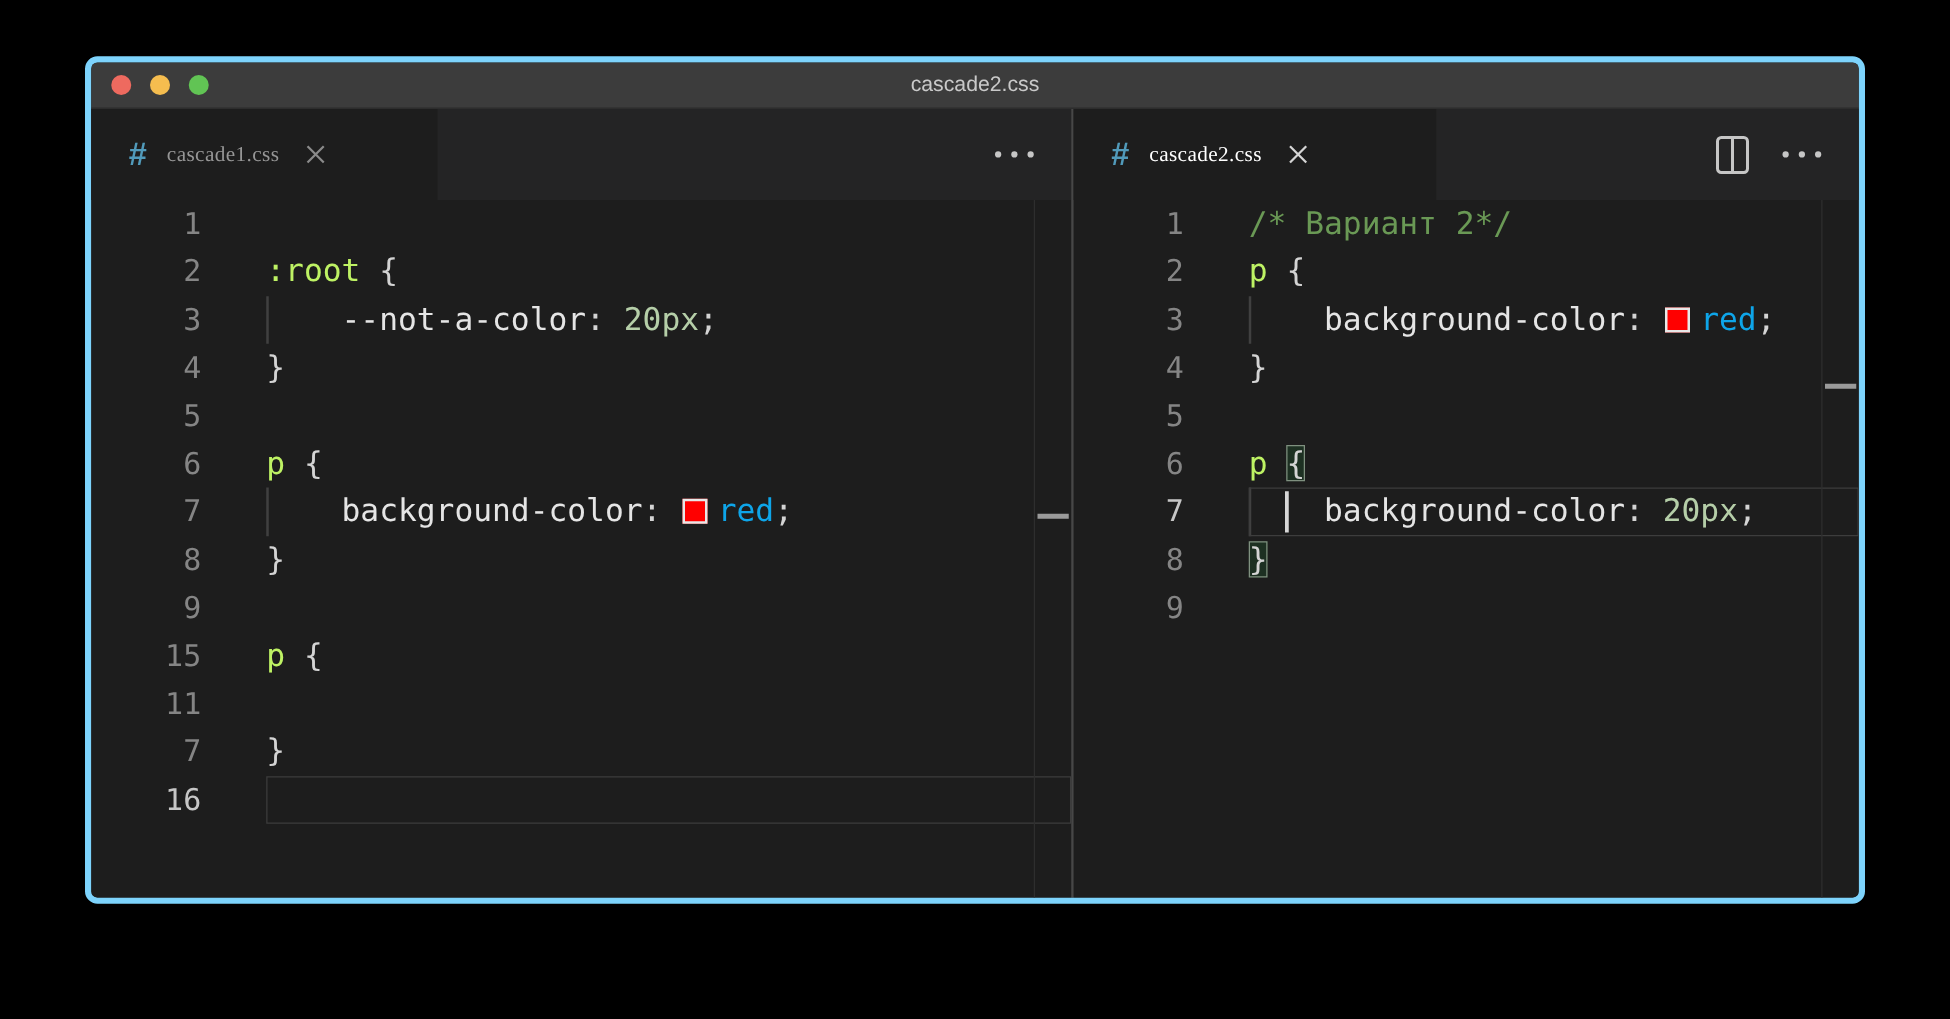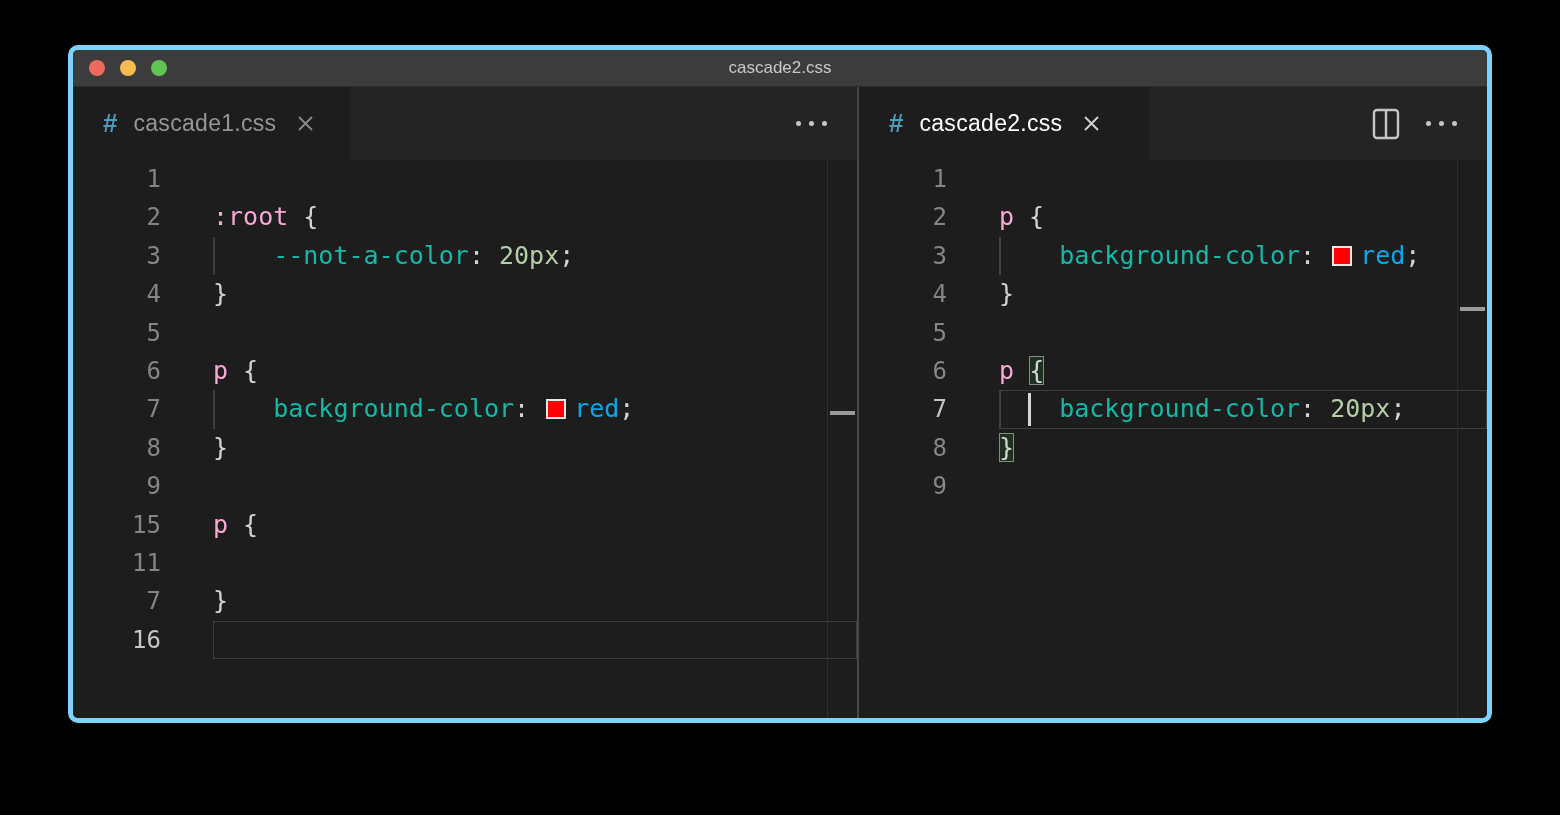--- a/index.html
+++ b/index.html
@@ -23,21 +23,21 @@
   .group { display:flex; flex-direction:column; background:#1d1d1d; }
   .group.left  { width:784px; }
   .group.right { flex:1; }
   .sash { width:2px; background:#474747; }
 
   .tabbar { height:73px; background:#242425; display:flex; align-items:stretch; }
   .tab { display:flex; align-items:center; background:#1d1d1d; padding:0 24px 0 30px; }
   .group.left  .tab { width:277px; }
   .group.right .tab { width:290px; }
   .tab-file-icon { font-weight:bold; font-size:26px; color:#519aba; margin-right:16px; }
-  .tab-label { font-size:23px; letter-spacing:.3px; }
+  .tab-label { font-size:17px; letter-spacing:.3px;font-family:Liberation Serif, serif; }
   .group.left  .tab-label { color:#969696; }
   .group.right .tab-label { color:#ffffff; }
   .tab-close { margin-left:20px; display:flex; align-items:center; cursor:pointer; }
   .group.left  .tab-close { color:#8a8a8a; }
   .group.right .tab-close { color:#d4d4d4; }
 
   .tab-actions { margin-left:auto; display:flex; align-items:center; gap:26px;
                  padding-right:30px; color:#c6c6c6; }
   .dots { display:flex; gap:8px; align-items:center; }
   .dots i { width:5px; height:5px; border-radius:50%; background:#c6c6c6; display:block; }
@@ -50,22 +50,22 @@
         color:#858585; font-size:24px; }
   .line.current .ln { color:#c6c6c6; }
   .codearea { position:absolute; left:140px; right:0; top:0; bottom:0; }
   .codearea.guide::before { content:""; position:absolute; left:0; top:0; bottom:0;
         width:1.5px; background:#404040; }
   .codearea.curbox::after { content:""; position:absolute; inset:0;
         border:1.5px solid #3d3d3d; pointer-events:none; }
   .cursor { position:absolute; top:3px; bottom:3px; width:2.5px; background:#d7d7d7; }
 
   .tk-comment  { color:#6a9955; }
-  .tk-selector { color:#f9a8d4; }
-  .tk-property { color:#14b8a6; }
+  .tk-selector { color:#bef264; }
+  .tk-property { color:#e5e5e5; }
   .tk-number   { color:#b5cea8;text-align:center; }
   .tk-value    { color:#0ea5e9; }
   .tk-function { color:#dcdcaa; }
   .tk-punct    { color:#d4d4d4; }
   .tk-boxed    { outline:1.5px solid #7f907f; outline-offset:-1px;
                  background:rgba(28,80,42,.38); }
   .swatch { display:inline-block; width:20px; height:20px; background:#ff0000;
             border:2.5px solid #e8e8e8; vertical-align:-2px; margin:0 8px 0 2px; }
 
   
@@ -151,21 +151,21 @@
             </svg>
           </span>
           <span class="dots">
               <i></i>
               <i></i>
               <i></i>
             </span>
         </div>
       </div>
       <div class="editor">
-        <div class="line"><span class="ln">1</span></div>
+        <div class="line"><span class="ln">1</span><span class="codearea"><span class="tk-comment">/* Вариант 2*/</span></span></div>
           <div class="line"><span class="ln">2</span><span class="codearea"><span class="tk-selector">p</span><span class="tk-punct"> {</span></span></div>
           <div class="line"><span class="ln">3</span><span class="codearea guide"><span class="tk-punct">    </span><span class="tk-property">background-color</span><span class="tk-punct">: </span><span class="swatch" style="background: rgb(255, 0, 0);"></span><span class="tk-value">red</span><span class="tk-punct">;</span></span></div>
           <div class="line"><span class="ln">4</span><span class="codearea"><span class="tk-punct">}</span></span></div>
           <div class="line"><span class="ln">5</span><span class="codearea"></span></div>
           <div class="line"><span class="ln">6</span><span class="codearea"><span class="tk-selector">p</span><span class="tk-punct"> </span><span class="tk-punct tk-boxed">{</span></span></div>
           <div class="line current"><span class="ln">7</span><span class="codearea guide curbox"><span class="cursor" style="left: 29px;"></span><span class="tk-punct">    </span><span class="tk-property">background-color</span><span class="tk-punct">: </span><span class="tk-number">20px</span><span class="tk-punct">;</span></span></div>
           <div class="line"><span class="ln">8</span><span class="codearea"><span class="tk-punct tk-boxed">}</span></span></div>
           <div class="line"><span class="ln">9</span><span class="codearea"></span></div>
           <div class="ruler">
           <span class="ruler-mark" style="top: 147px;"></span>

